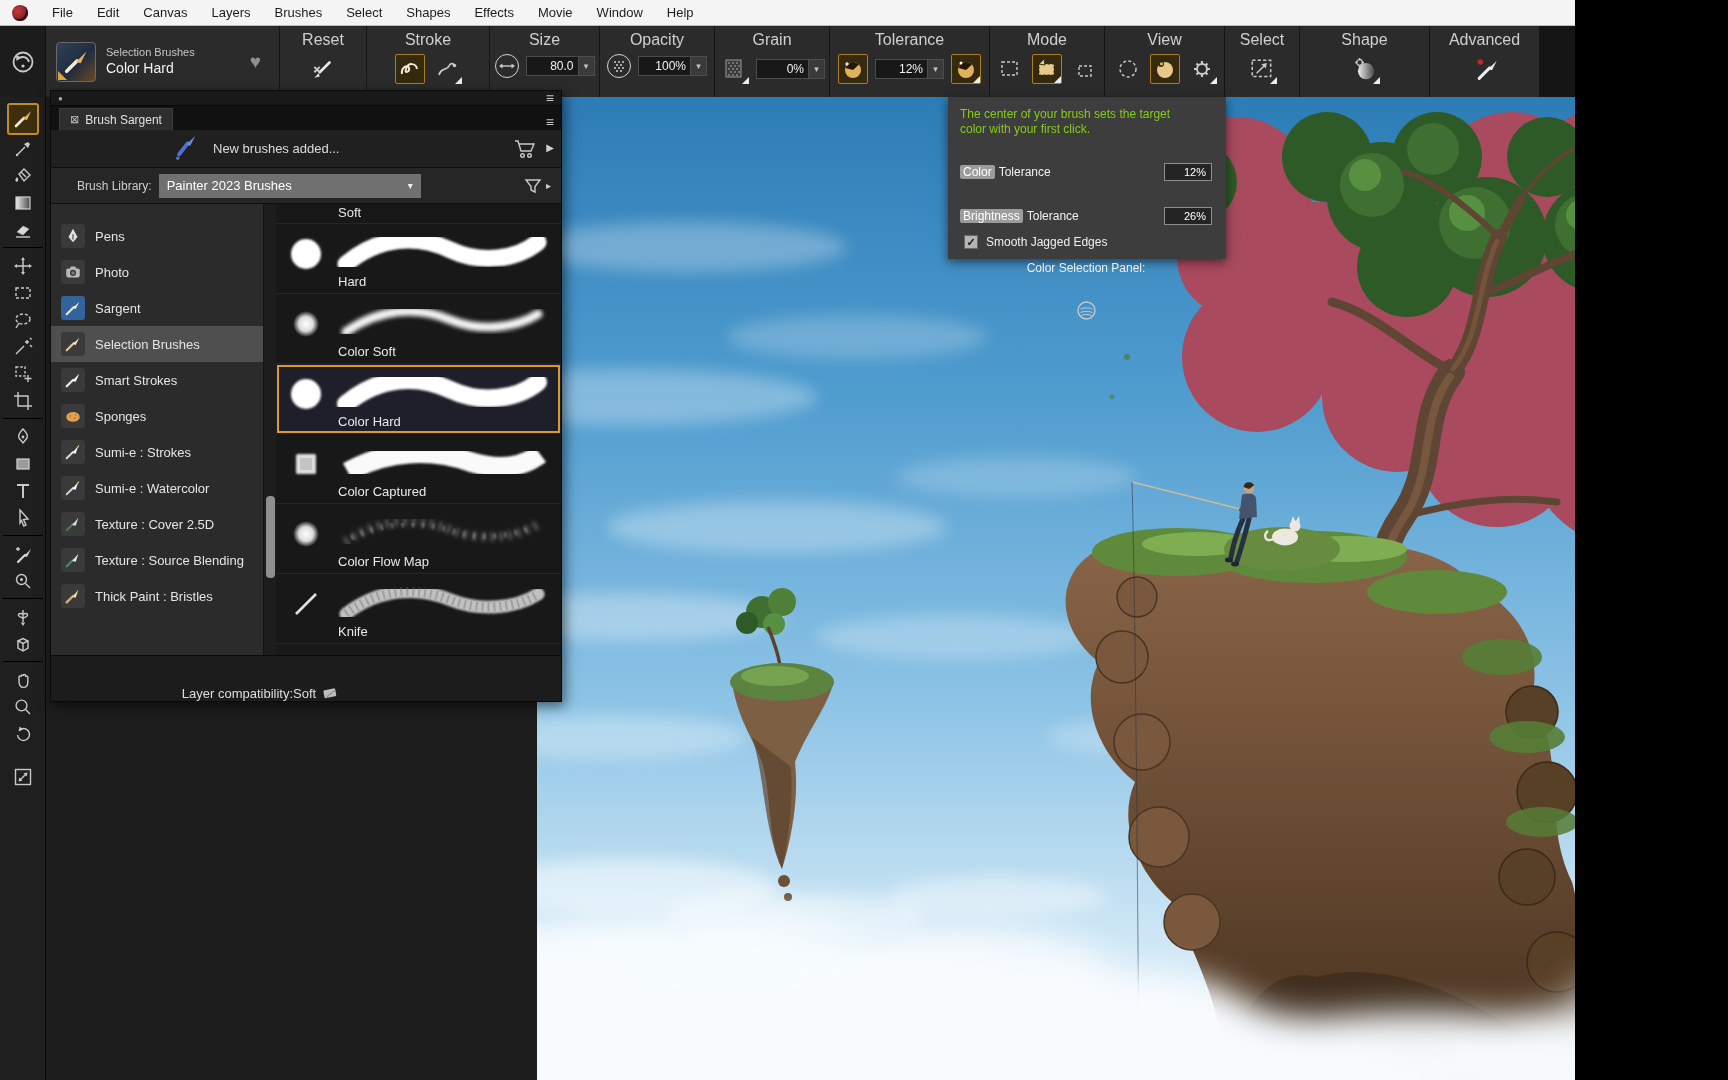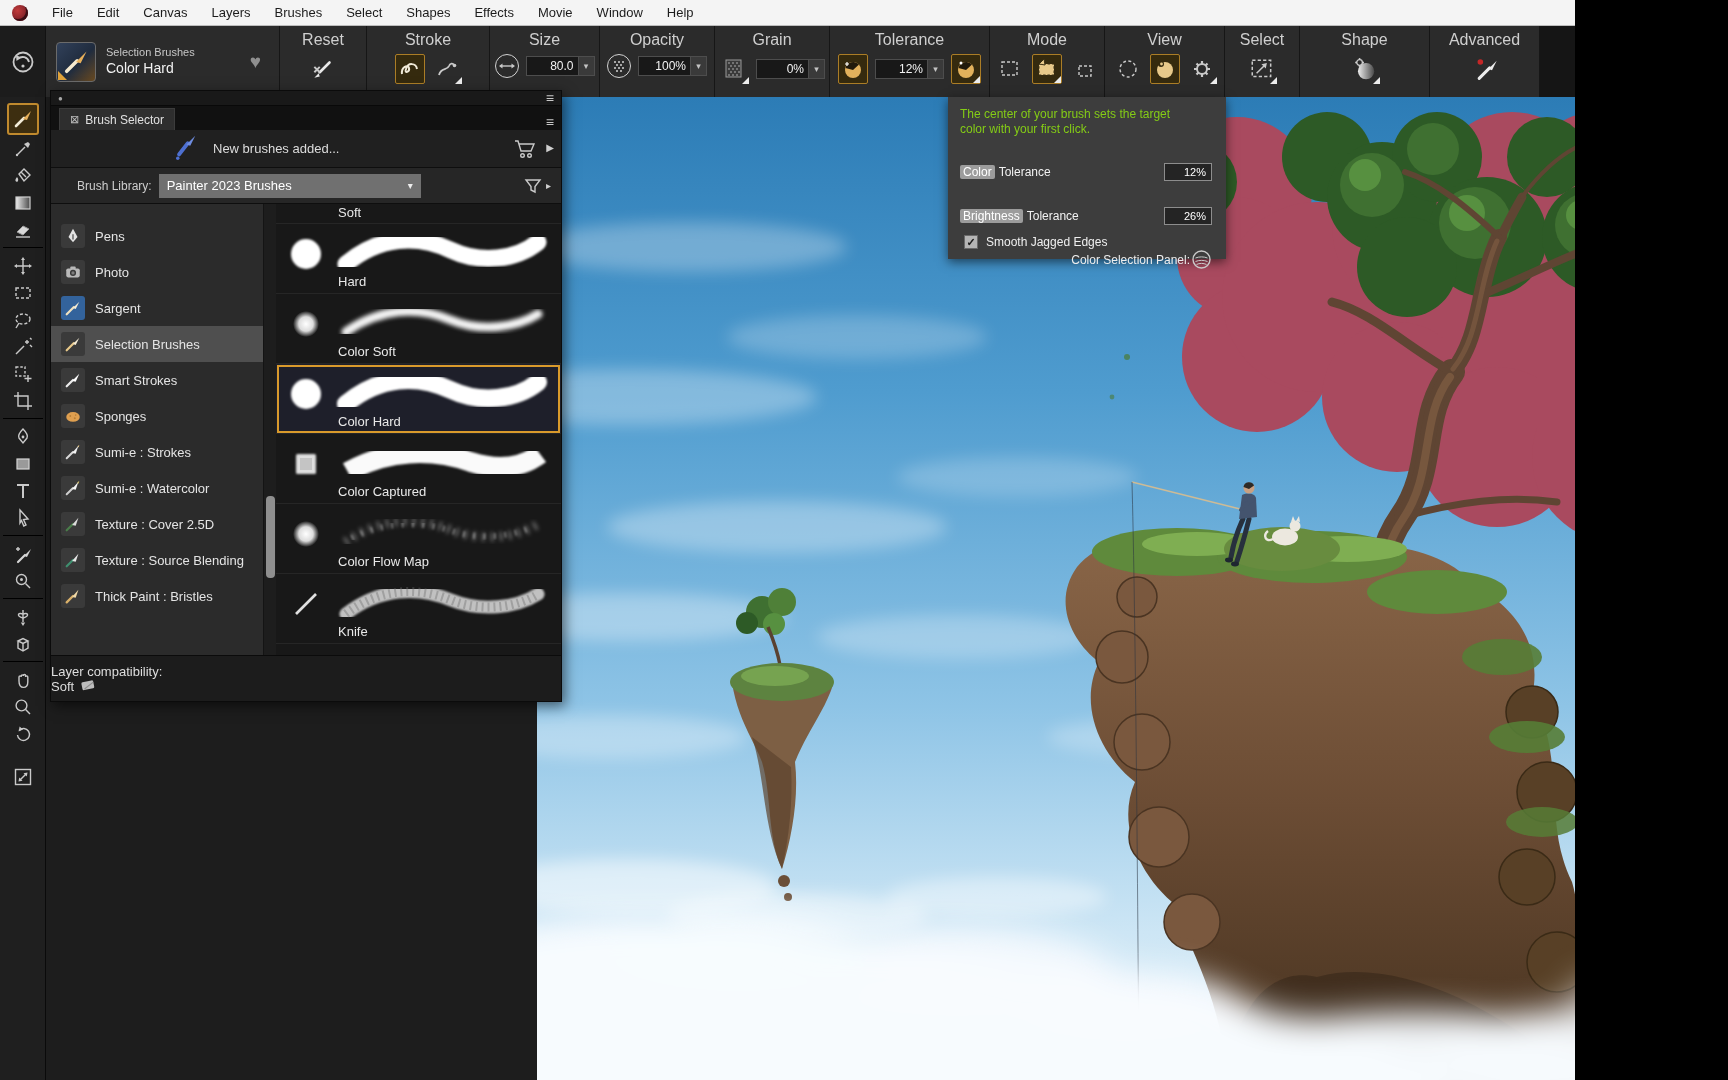--- a/index.html
+++ b/index.html
@@ -55,21 +55,21 @@
   .popover .hint{font-size:12px;line-height:15px;color:#84cc16;}
   .poprow{display:flex;align-items:center;margin-top:26px;height:18px;position:relative;}
   .poprow .thumb{background:#9c9c9c;color:#fff;padding:0 3px;border-radius:2px;font-size:12px;}
   .poprow .rest{font-size:12px;margin-left:4px;color:#f2f2f2;}
   .popval{position:absolute;right:2px;top:0;width:48px;height:18px;background:#242424;border:1px solid #8d8d8d;
     color:#fff;font-size:11px;text-align:right;padding:2px 5px;}
   .chkrow{display:flex;align-items:center;gap:8px;margin-top:10px;margin-left:4px;}
   .chk{width:14px;height:14px;background:#b5b5b5;border:1px solid #6a6a6a;display:grid;place-items:center;
     font-size:11px;font-weight:bold;color:#1c1c1c;cursor:pointer;}
   .chklabel{font-size:12px;color:#efefef;}
-  .cspanel{display:flex;align-items:center;justify-content:flex-end;gap:1px;padding-right:2px;}
+  .cspanel{display:flex;align-items:center;justify-content:flex-end;gap:25px;margin-top:12px;padding-right:2px;flex-direction:column;}
   .cspanel .lab{font-size:12px;color:#ededed;}
 
   
   .bpanel{position:absolute;left:50px;top:90px;width:512px;height:612px;background:#242424;border:1px solid #0b0b0b;
     z-index:55;box-shadow:3px 4px 12px rgba(0,0,0,.55);display:flex;flex-direction:column;}
   .grip{height:15px;background:#191919;border-bottom:1px solid #090909;display:flex;align-items:center;padding:0 7px;}
   .grip .dot{font-size:8px;color:#a8a8a8;}
   .grip .burger{margin-left:auto;color:#c8c8c8;font-size:14px;cursor:pointer;line-height:10px;}
   .tabs{height:24px;background:#111;display:flex;align-items:flex-end;padding-left:8px;}
   .tab{height:22px;background:#2e2e2e;border:1px solid #3c3c3c;border-bottom:none;display:flex;align-items:center;
@@ -98,22 +98,22 @@
   .catscroll{width:13px;background:#1d1d1d;position:relative;border-left:1px solid #141414;}
   .catscroll .sthumb{position:absolute;left:2px;top:292px;width:9px;height:82px;background:#8f8f8f;border-radius:4px;cursor:grab;}
   .varcol{flex:1;background:#181818;display:flex;flex-direction:column;overflow:hidden;}
   .varpart{height:20px;border-bottom:1px solid #262626;position:relative;}
   .varpart .vlab{position:absolute;left:62px;top:1px;font-size:13px;color:#e8e8e8;}
   .varrow{height:70px;border-bottom:1px solid #262626;position:relative;cursor:pointer;}
   .varrow .dab{position:absolute;left:8px;top:8px;width:44px;height:44px;}
   .varrow .strk{position:absolute;left:56px;top:4px;width:218px;height:52px;}
   .varrow .vlab{position:absolute;left:62px;bottom:4px;font-size:13px;color:#e8e8e8;}
   .varrow.sel{background:#1e1f2a;outline:2px solid #d99a2b;outline-offset:-3px;}
-  .pfoot{height:46px;background:#1c1c1c;border-top:1px solid #0b0b0b;display:flex;flex-direction:column;
-    justify-content:center;padding-right:90px;}
+  .pfoot{height:46px;background:#1c1c1c;border-top:1px solid #0b0b0b;display:flex;flex-direction:row;
+    align-items:flex-end;justify-content:center;padding-right:90px;}
   .pfoot .l1{font-size:13px;color:#dedede;}
   .pfoot .l2{display:flex;align-items:center;gap:6px;font-size:13px;color:#dedede;}
 </style>
 </head>
 <body>
 
 <div id="stage">
 
   <svg width="0" height="0" style="position:absolute">
     <defs>
@@ -781,21 +781,21 @@
   </div>
 
   <div class="bpanel">
     <div class="grip">
       <span class="dot">●</span>
       <span class="burger">≡</span>
     </div>
     <div class="tabs">
       <div class="tab">
         <span class="tbox">⊠</span>
-        <span>Brush Selector</span>
+        <span>Brush Sargent</span>
       </div>
       <span class="burger">≡</span>
     </div>
     <div class="banner">
       <span class="bicon">
         <svg width="30" height="30" viewBox="0 0 24 24">
           <path d="M8 18 L15 9" stroke="#4d6fd0" stroke-width="3" fill="none" stroke-linecap="round"></path>
           <polygon points="14,10 21,3 17,11" fill="#6e8ce0"></polygon>
           <circle cx="7" cy="21" r="1.4" fill="#4d6fd0"></circle>
         </svg>

